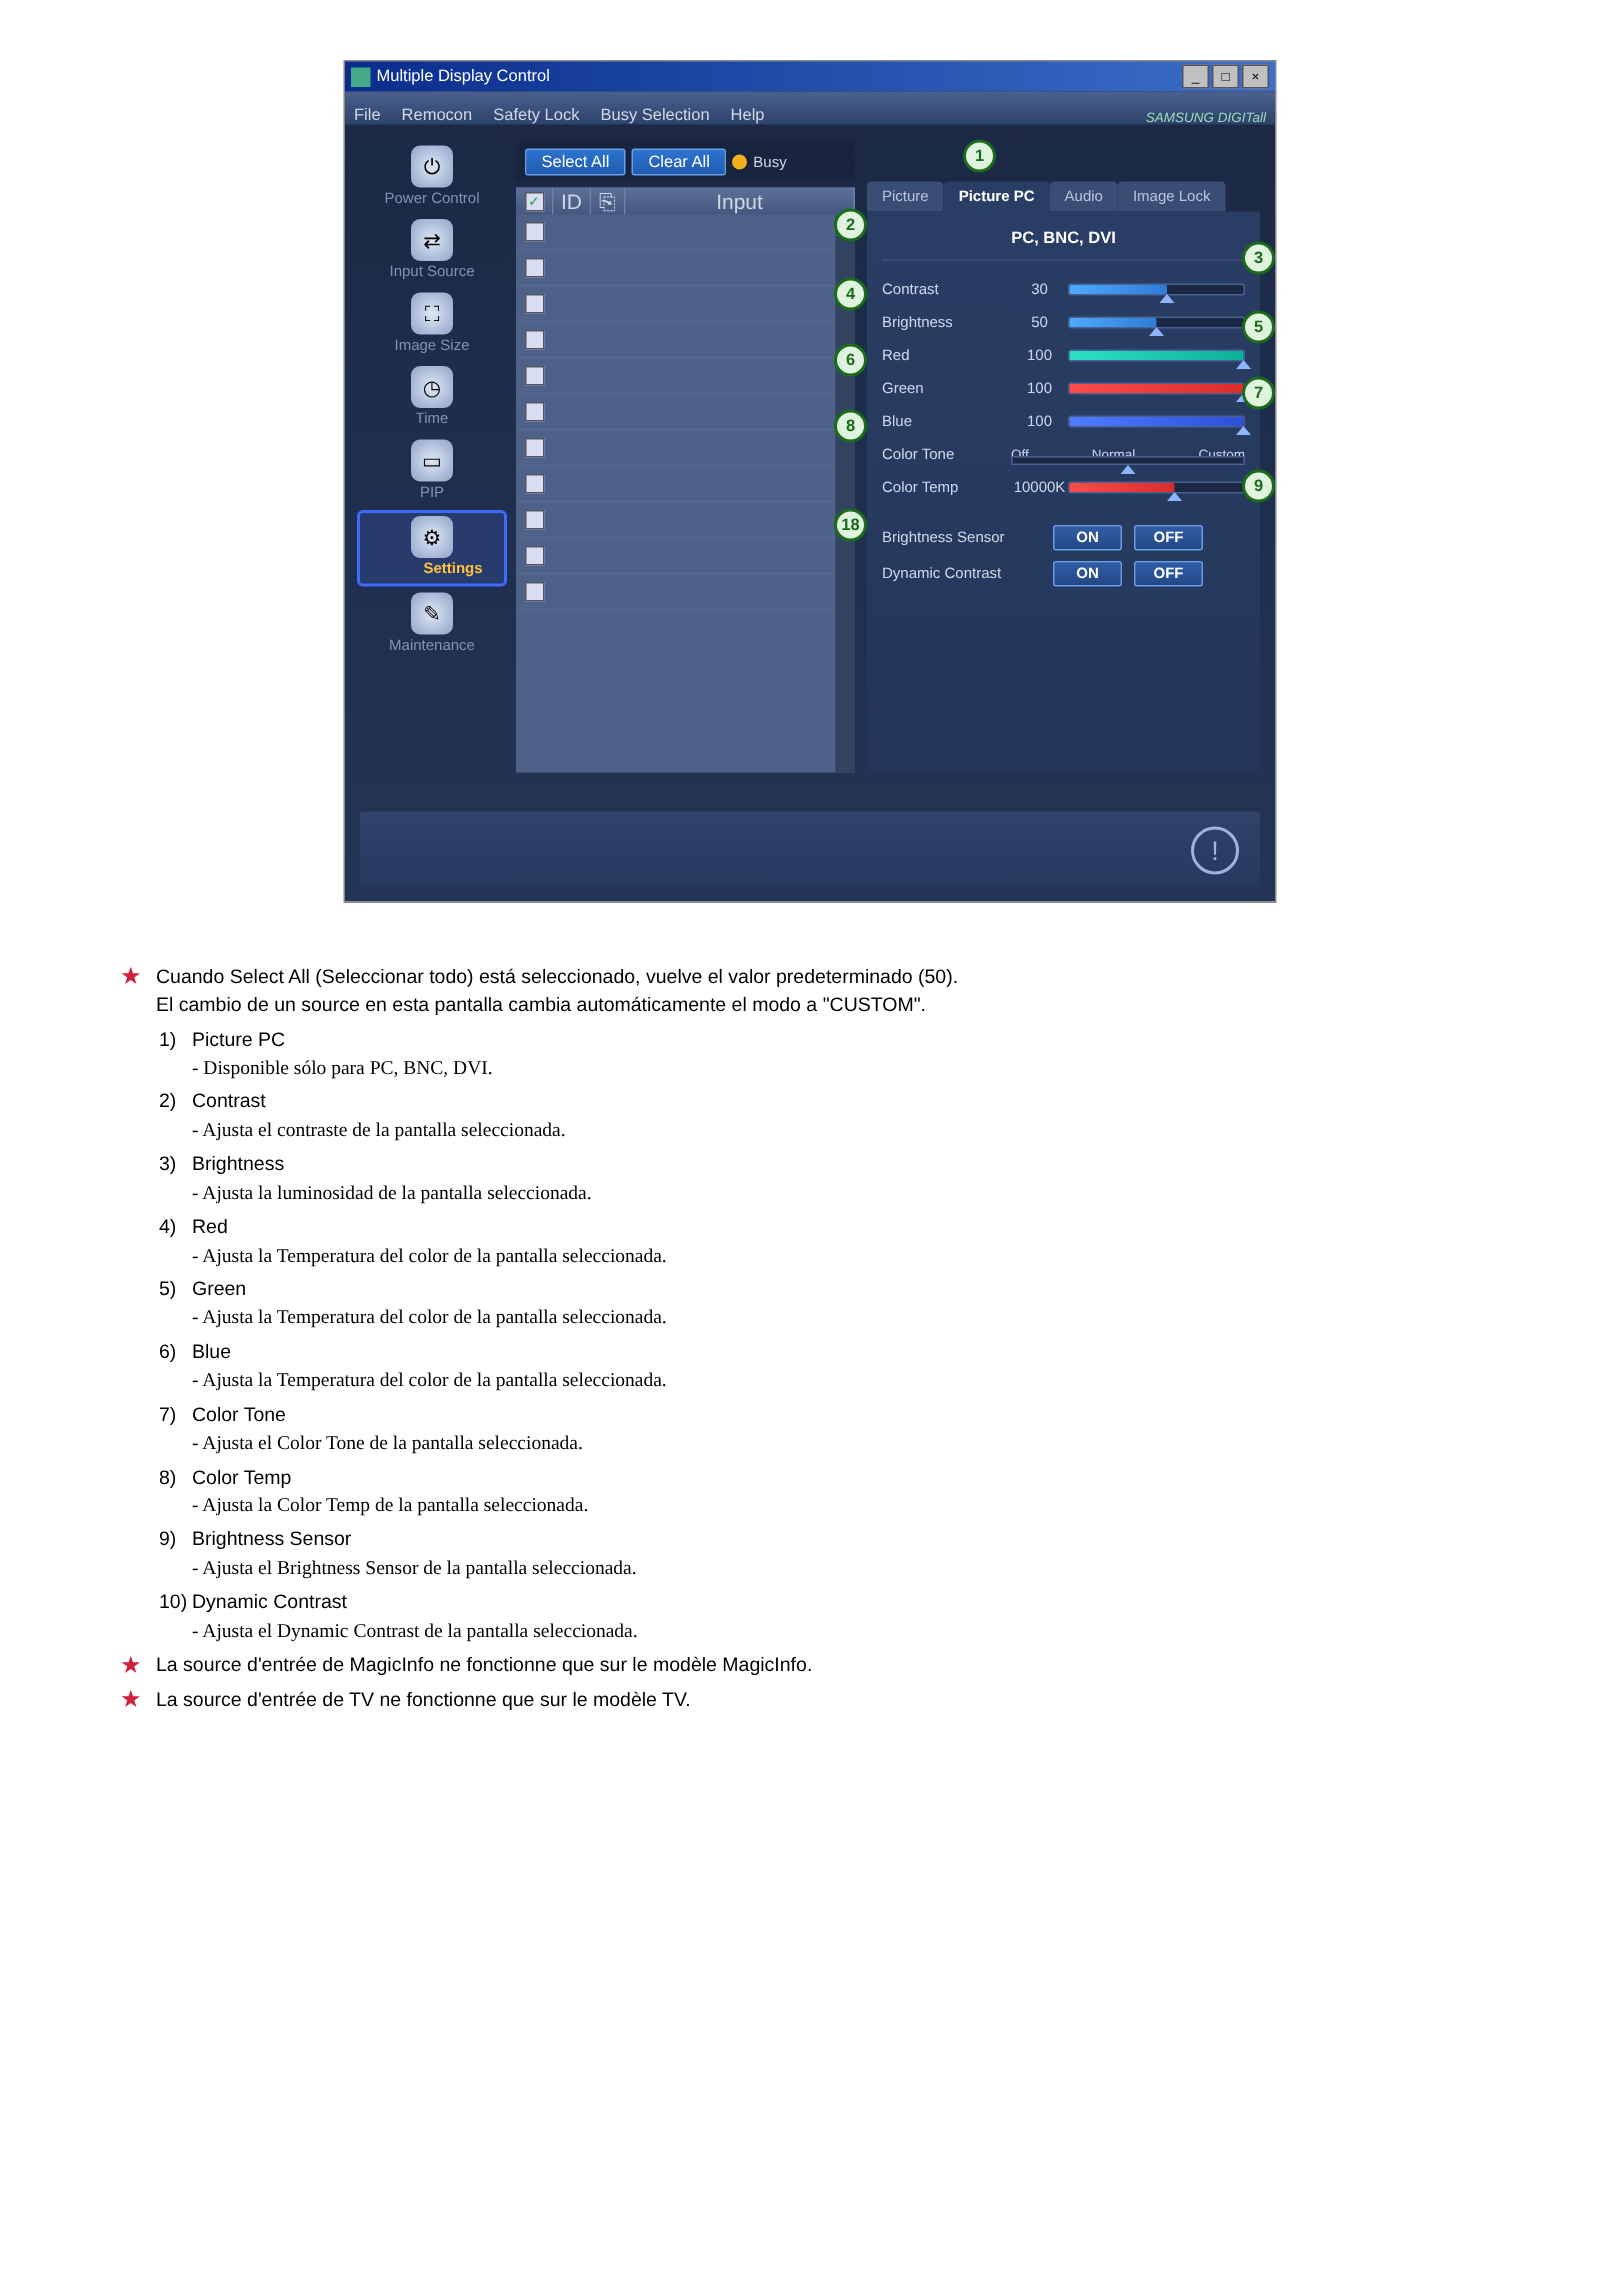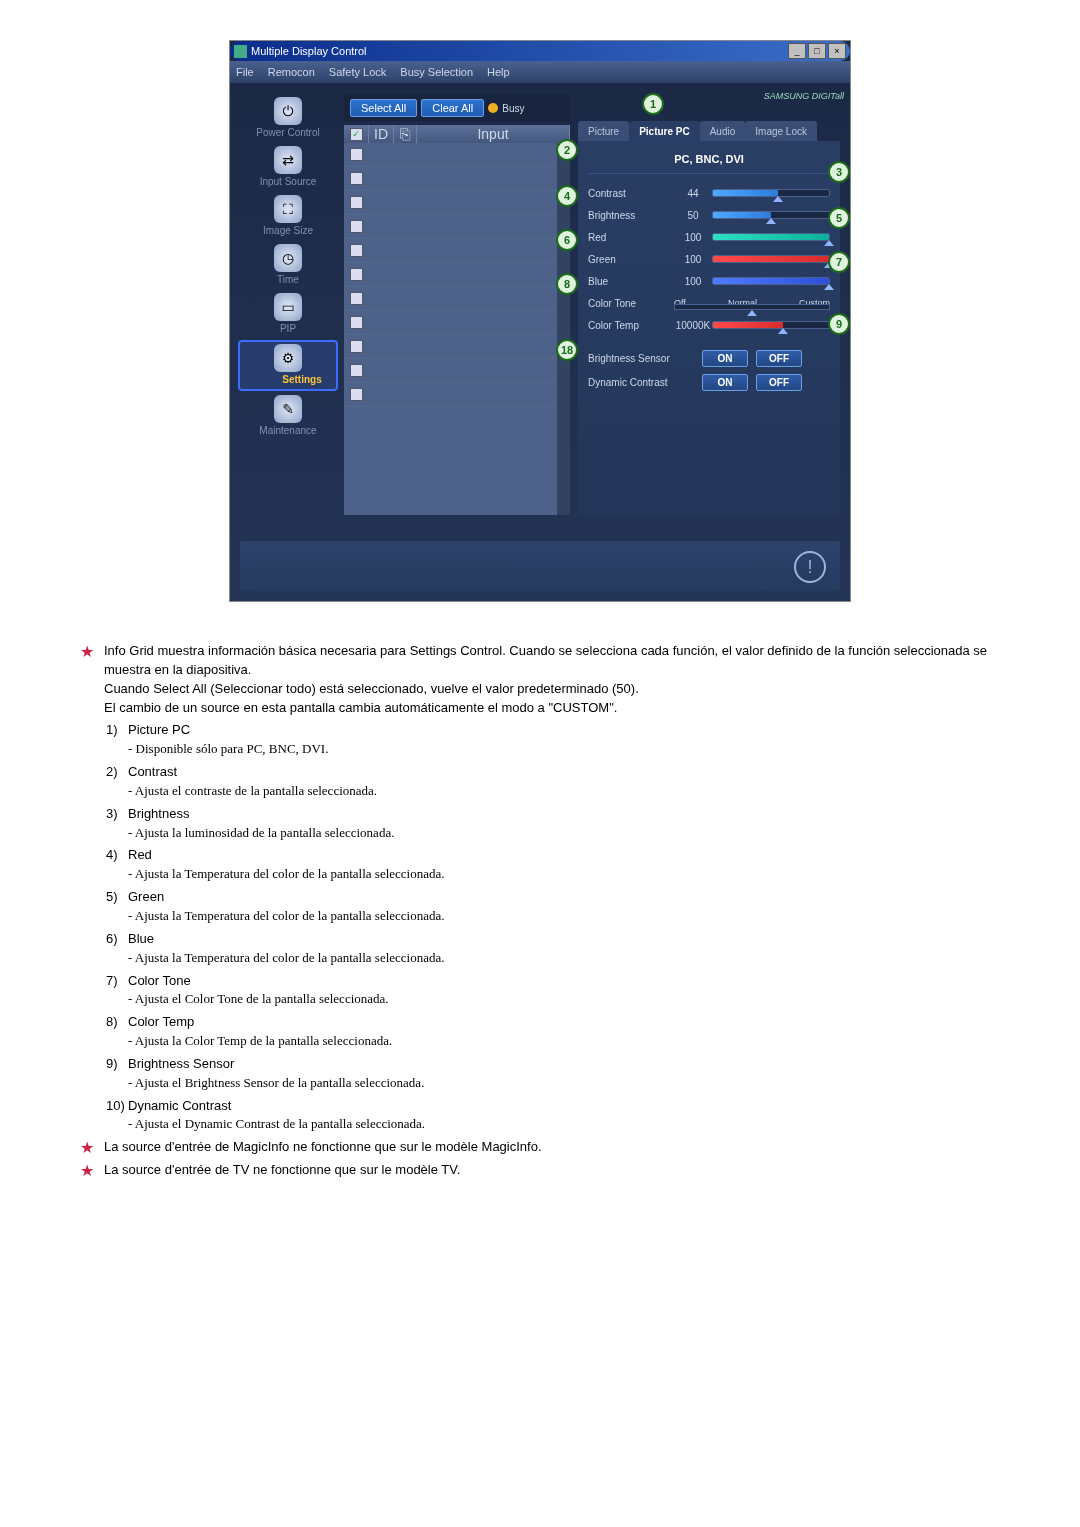--- a/index.html
+++ b/index.html
@@ -20,40 +20,39 @@
     position: relative;
   }
   .titlebar {
     height: 20px;
     background: linear-gradient(90deg, #0a2d8c 0%, #3b6fc9 100%);
     display: flex;
     align-items: center;
     padding: 0 4px;
     color: #fff;
     font-size: 11px;
-    border-radius: 10px;
   }
   .titlebar-icon {
     width: 13px; height: 13px; background:#4a8; margin-right:4px;
   }
   .window-controls {
     margin-left: auto;
     display:flex;
     gap:2px;
   }
   .win-btn {
     width:16px; height:14px; background:#c0c0c0; border:1px solid #555;
     font-size:9px; display:flex; align-items:center; justify-content:center;
     color:#000;
   }
   .menubar {
     height: 22px;
     background: linear-gradient(#4a618f, #2d4269);
     display:flex;
-    align-items:center;
+    align-items:flex-end;
     padding:0 6px;
     color:#cfd8e8;
     font-size:11px;
   }
   .menu-item { margin-right:14px; }
   .brand { margin-left:auto; font-size:9px; color:#9db; font-style:italic;margin-top:48px;}
   .app-body {
     display:flex;
     padding: 12px 10px 18px 10px;
     min-height: 420px;
@@ -463,21 +462,21 @@
         <div class="tab">Picture</div>
         <div class="tab active">Picture PC</div>
         <div class="tab">Audio</div>
         <div class="tab">Image Lock</div>
       </div>
       <div class="panel">
         <div class="panel-header">PC, BNC, DVI</div>
 
         <div class="ctrl-row">
           <div class="ctrl-label">Contrast</div>
-          <div class="ctrl-val">44</div>
+          <div class="ctrl-val">30</div>
           <div class="ctrl-slider">
             <div class="ctrl-slider-fill fill-blue" style="width:56%;"></div>
             <div class="slider-handle" style="left:calc(56% - 5px);"></div>
           </div>
         </div>
         <div class="ctrl-row">
           <div class="ctrl-label">Brightness</div>
           <div class="ctrl-val">50</div>
           <div class="ctrl-slider">
             <div class="ctrl-slider-fill fill-blue" style="width:50%;"></div>
@@ -545,21 +544,20 @@
   <div class="footer-panel">
     <div class="footer-icon">!</div>
   </div>
   <div style="height:10px;"></div>
 </div>
 
 <div class="desc">
   <div class="star-row">
     <div class="star-icon">★</div>
     <div>
-      <div>Info Grid muestra información básica necesaria para Settings Control. Cuando se selecciona cada función, el valor definido de la función seleccionada se muestra en la diapositiva.</div>
       <div>Cuando Select All (Seleccionar todo) está seleccionado, vuelve el valor predeterminado (50).</div>
       <div>El cambio de un source en esta pantalla cambia automáticamente el modo a "CUSTOM".</div>
     </div>
   </div>
 
   <div class="num-list" id="num-list">
       <div class="num-item">
         <div class="num">1)</div>
         <div class="num-body">
           <div>Picture PC</div>

